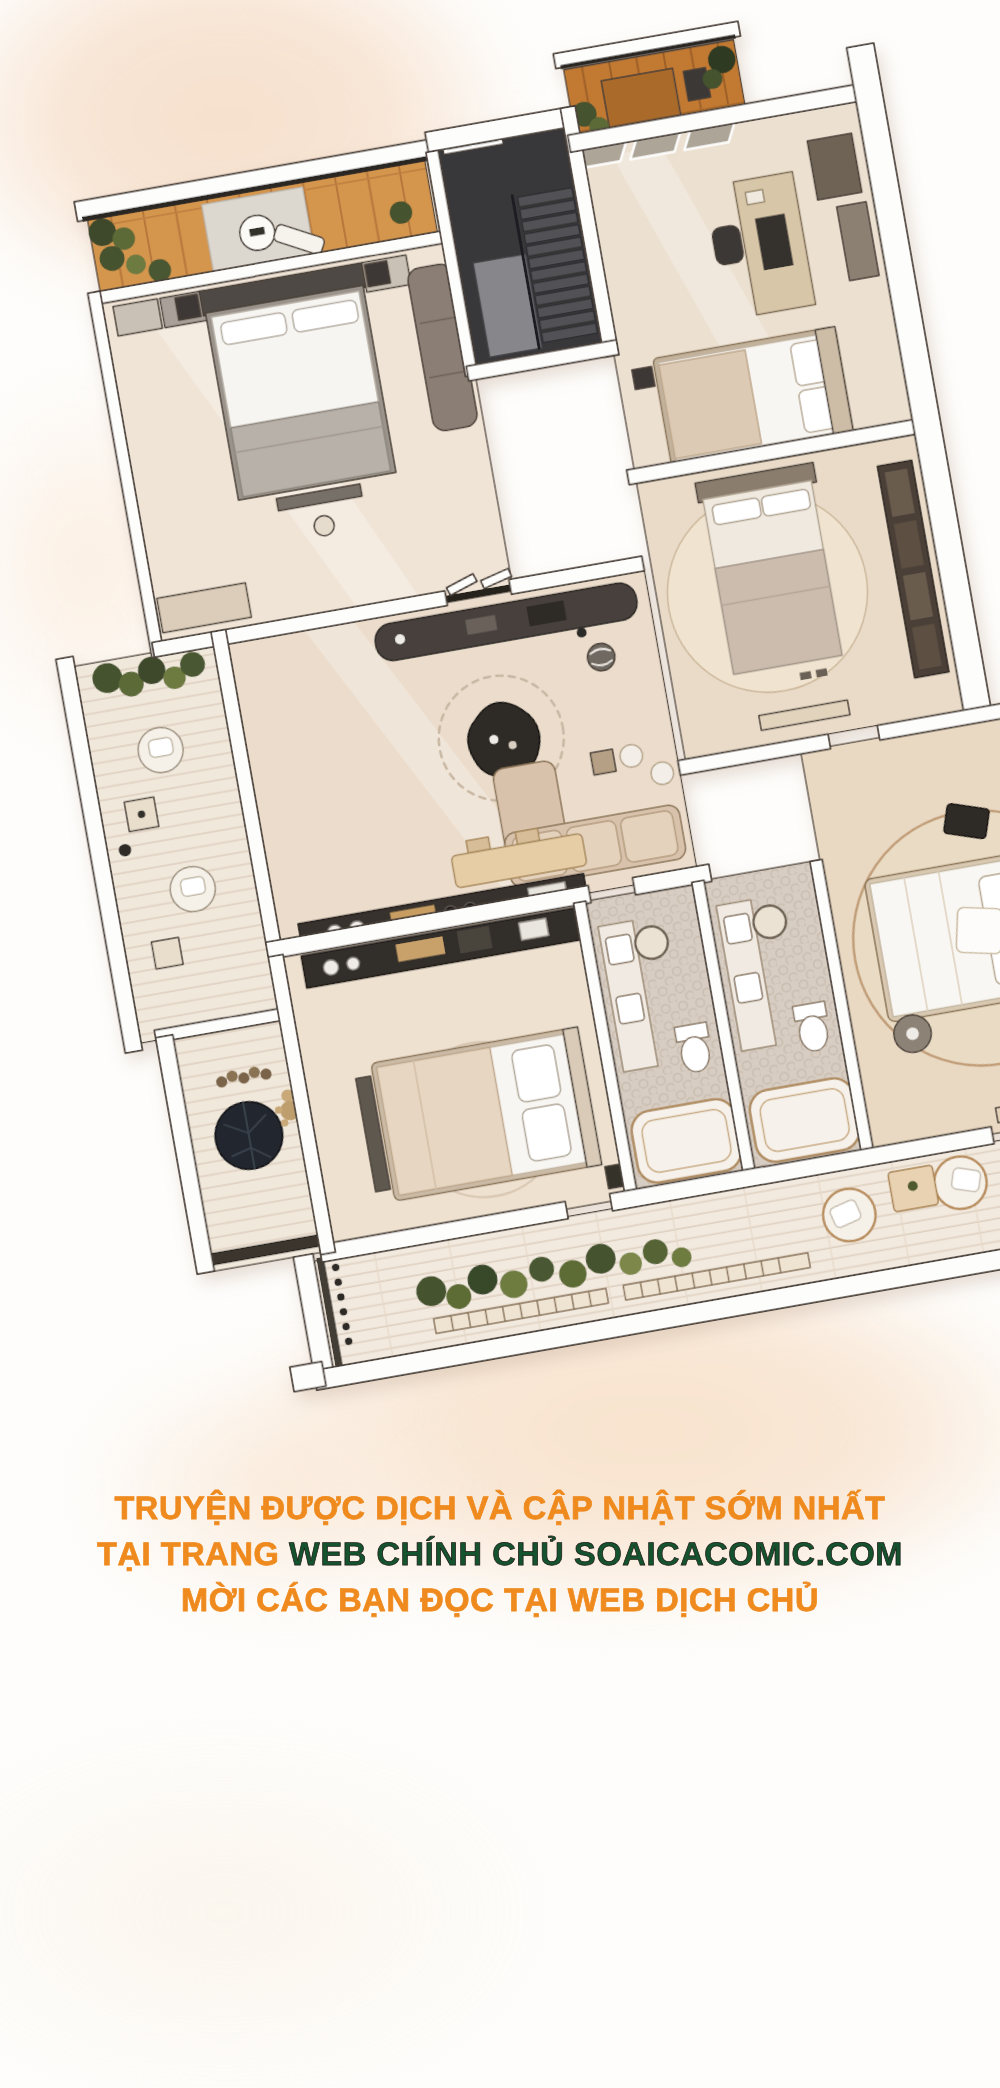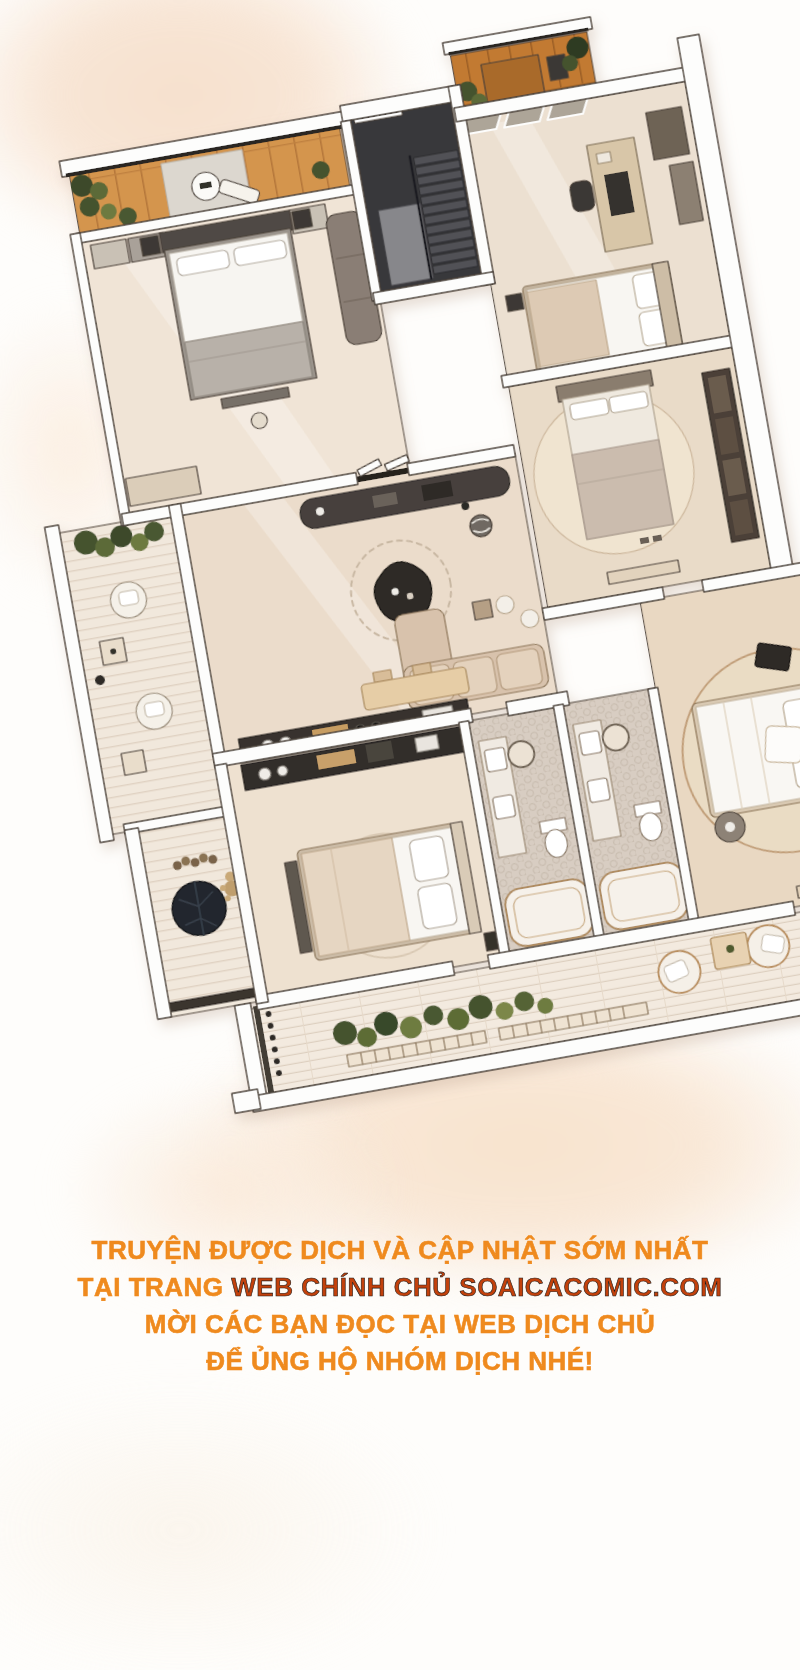--- a/index.html
+++ b/index.html
@@ -13,27 +13,27 @@
   #wash-mid-left{left:-40px;top:300px;width:220px;height:300px;border-radius:50%;
     background:radial-gradient(closest-side,#fbeee1 0%,rgba(251,238,225,0) 100%);}
   #wash-bottom{left:180px;top:990px;width:680px;height:310px;border-radius:55% 45% 50% 50%;
     background:radial-gradient(closest-side,#f8e3cd 0%,#f9e8d7 55%,rgba(249,232,215,0) 100%);}
   #wash-bottom2{left:60px;top:1080px;width:340px;height:220px;border-radius:50%;
     background:radial-gradient(closest-side,#faeada 0%,rgba(250,234,218,0) 100%);}
   #wash-tail{left:-80px;top:1380px;width:520px;height:300px;border-radius:50%;
     background:radial-gradient(closest-side,#faf3e9 0%,rgba(250,243,233,0) 100%);opacity:.8;}
   #plan-svg{position:absolute;left:0;top:0;}
   #footer-text{
-    position:absolute;left:0;top:1232px;width:800px;text-align:center;
+    position:absolute;left:0;top:1188px;width:800px;text-align:center;
     font-weight:bold;font-size:26px;line-height:37px;letter-spacing:.5px;
     -webkit-text-stroke:.6px currentColor;
   }
   #footer-text .ln{white-space:nowrap;}
   .orange{color:#ef8a1e;-webkit-text-stroke:.6px #ef8a1e;}
-  .black{color:#c2410c;-webkit-text-stroke:.6px #1c1917;}
+  .black{color:#14532d;-webkit-text-stroke:.6px #1c1917;}
 </style>
 </head>
 <body>
 
 <div class="wash" id="wash-top-left"></div>
 <div class="wash" id="wash-mid-left"></div>
 <div class="wash" id="wash-bottom"></div>
 <div class="wash" id="wash-bottom2"></div>
 <div class="wash" id="wash-tail"></div>
 
@@ -493,14 +493,13 @@
       <rect x="-52" y="712" width="14" height="192"></rect>
       <rect x="48" y="664" width="12" height="242"></rect>
     </g>
   </g>
 </svg>
 
 <div id="footer-text">
   <div class="ln orange">TRUYỆN ĐƯỢC DỊCH VÀ CẬP NHẬT SỚM NHẤT</div>
   <div class="ln"><span class="orange">TẠI TRANG </span><span class="black">WEB CHÍNH CHỦ SOAICACOMIC.COM</span></div>
   <div class="ln orange">MỜI CÁC BẠN ĐỌC TẠI WEB DỊCH CHỦ</div>
-  <div class="ln orange">ĐỂ ỦNG HỘ NHÓM DỊCH NHÉ!</div>
 </div>
 
 </body></html>

